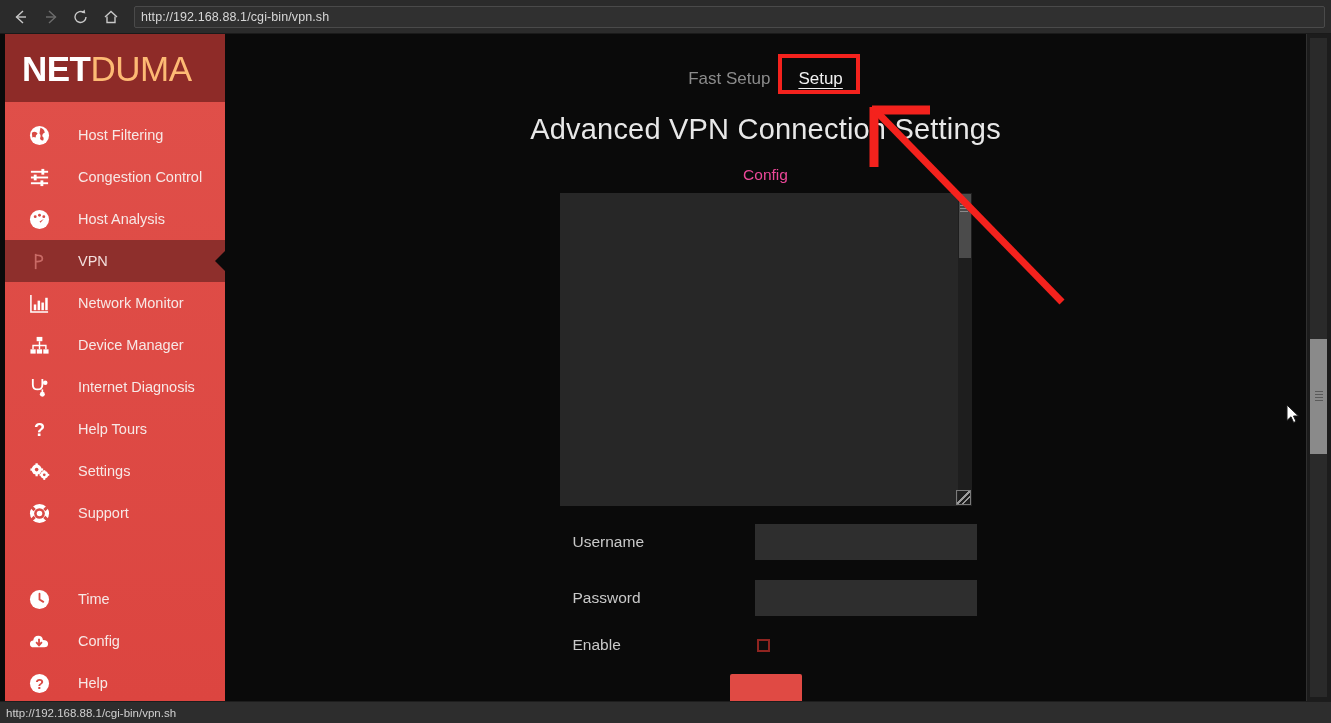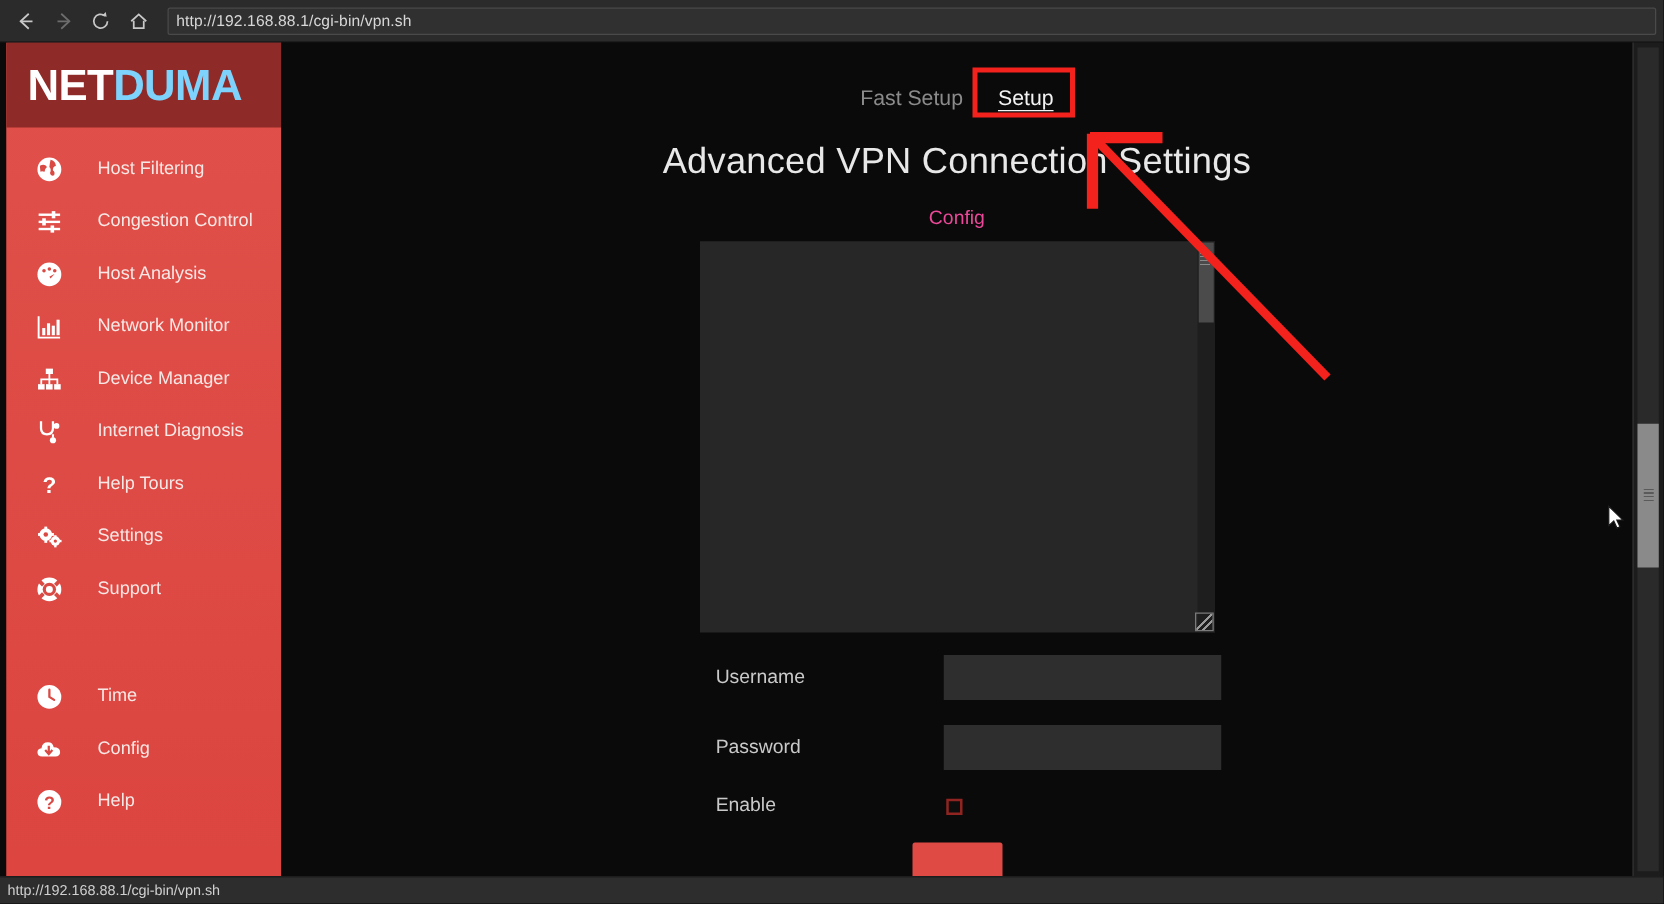--- a/index.html
+++ b/index.html
@@ -100,21 +100,21 @@
     align-items: center;
     padding-left: 17px;
   }
   .logo-text {
     font-size: 35px;
     font-weight: bold;
     letter-spacing: -0.5px;
     line-height: 1;
   }
   .logo-net { color: #ffffff; }
-  .logo-duma { color: #7dd3fc; font-weight: bold; }
+  .logo-duma { color: #fdba74; font-weight: normal; }
 
   .menu { padding-top: 12px; }
 
   .menu-item {
     position: relative;
     height: 42px;
     display: flex;
     align-items: center;
     padding-left: 18px;
     color: #f6e3e1;
@@ -426,20 +426,29 @@
               <circle cx="11" cy="11" r="10" fill="#fff"></circle>
               <circle cx="6.5" cy="8" r="1.5" fill="#d94a44"></circle>
               <circle cx="11" cy="6.5" r="1.5" fill="#d94a44"></circle>
               <circle cx="15.5" cy="8" r="1.5" fill="#d94a44"></circle>
               <path d="M11 13 L15.5 10.5 L12 14.5 Z" fill="#d94a44"></path>
             </svg>
           </span>
           <span class="mi-label">Host Analysis</span>
         </div>
 
+        <div class="menu-item active">
+          <span class="mi-icon">
+            <svg width="21" height="21" viewBox="0 0 22 22">
+              <path d="M7 3 L7 19" stroke="#c96b66" stroke-width="1.8" fill="none"></path>
+              <path d="M7 4.5 Q14 4 14 8 Q14 11.5 7 11" stroke="#c96b66" stroke-width="1.8" fill="none"></path>
+            </svg>
+          </span>
+          <span class="mi-label">VPN</span>
+        </div>
 
         <div class="menu-item">
           <span class="mi-icon">
             <svg width="21" height="21" viewBox="0 0 22 22">
               <path d="M2 2 L2 20 L20 20" stroke="#fff" stroke-width="1.6" fill="none"></path>
               <rect x="5" y="12" width="2.6" height="6" fill="#fff"></rect>
               <rect x="9" y="8" width="2.6" height="10" fill="#fff"></rect>
               <rect x="13" y="10" width="2.6" height="8" fill="#fff"></rect>
               <rect x="17" y="5" width="2.6" height="13" fill="#fff"></rect>
             </svg>

